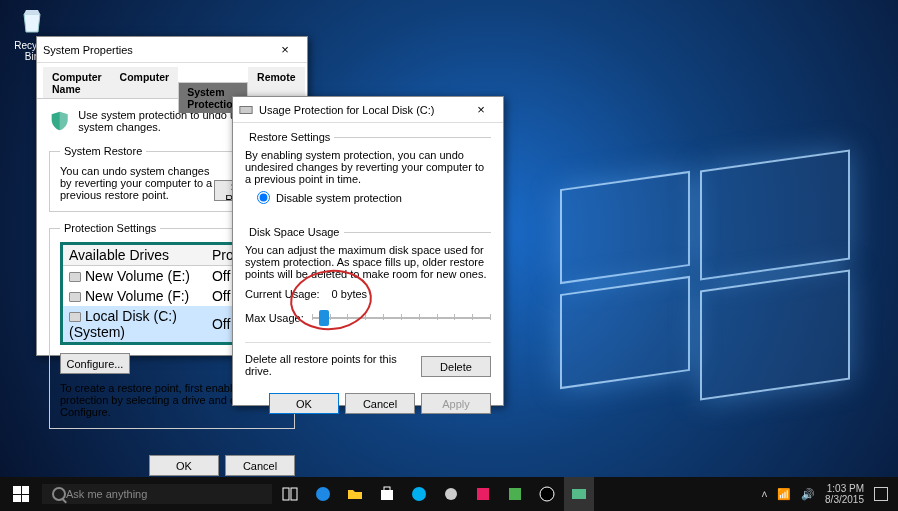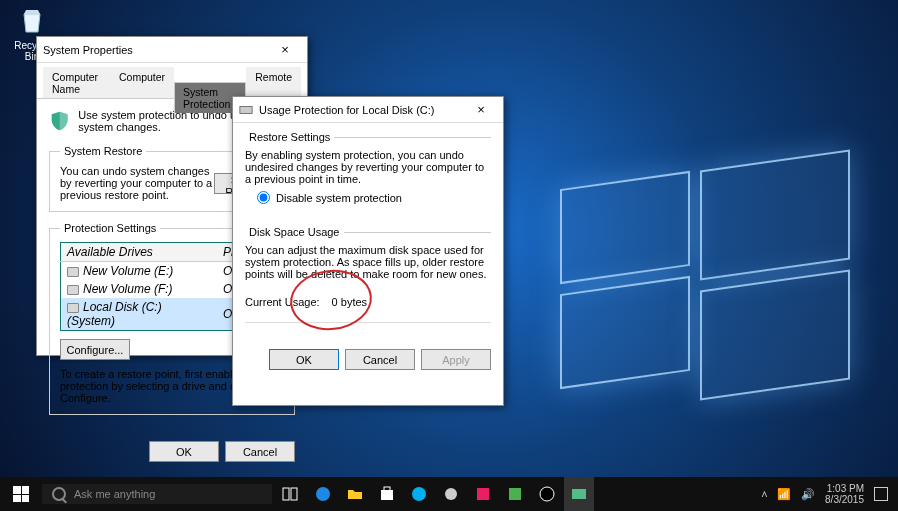--- a/index.html
+++ b/index.html
@@ -11,51 +11,51 @@
 .winlogo .p2 { left:140px; top:0; width:150px; height:110px; }
 .winlogo .p3 { left:0; top:125px; width:130px; height:95px; }
 .winlogo .p4 { left:140px; top:120px; width:150px; height:110px; }
 .recycle { position: absolute; left: 8px; top: 4px; width: 48px; text-align: center; color: #fff; font-size: 10px; }
 .recycle .binicon { width: 32px; height: 32px; margin: 0 auto 2px; }
 .window { position: absolute; background: #fff; border: 1px solid #8a8a8a; box-shadow: 2px 2px 8px rgba(0,0,0,0.5); font-size: 11px; color: #000; }
 .titlebar { height: 26px; display: flex; align-items: center; padding: 0 6px; background: #fff; border-bottom: 1px solid #ddd; }
 .titlebar .ticon { width: 14px; height: 14px; margin-right: 6px; }
 .titlebar .ttext { flex: 1; }
 .titlebar .closex { width: 32px; text-align: center; font-size: 13px; cursor: pointer; }
-.tabs { display: flex; border-bottom: 1px solid #ccc; padding: 4px 6px 0; gap: 0; }
+.tabs { display: flex; border-bottom: 1px solid #ccc; padding: 4px 6px 0; gap: 0; font-weight: bold; }
 .tab { padding: 3px 8px; border: 1px solid transparent; border-bottom: none; background: #f0f0f0; font-size: 10.5px; cursor: pointer; }
 .tab.active { background: #737373; border-color: #ccc; position: relative; top: 15px; }
 .body { padding: 8px 12px; }
 .infoline { display: flex; align-items: center; gap: 8px; margin-bottom: 10px; }
 .shield { width: 28px; height: 28px; }
 fieldset { border: 1px solid #ccc; padding: 8px 10px 10px; margin-bottom: 10px; }
 legend { font-size: 11px; padding: 0 4px; }
-.row { display: flex; justify-content: space-between; align-items: center; }
+.row { display: flex; justify-content: space-between; align-items: flex-end; }
 .btn { min-width: 70px; height: 21px; border: 1px solid #888; background: #e8e8e8; font-size: 11px; cursor: pointer; }
-.tbl { width: 100%; border: 1px solid #0f766e; font-size: 12px; border-collapse: collapse; font-style: italic; }
+.tbl { width: 100%; border: 3px solid #0f766e; font-size: 14px; border-collapse: collapse; }
 .tbl th { background: #f4f4f4; text-align: left; padding: 2px 6px; border-bottom: 1px solid #ccc; font-weight: normal; }
 .tbl td { padding: 2px 6px; }
 .tbl tr.sel td { background: #cde6ff; }
 .diskicon { display: inline-block; width: 12px; height: 10px; background: #d8d8d8; border: 1px solid #888; border-radius: 1px; margin-right: 4px; vertical-align: middle; }
 .btnrow { display: flex; justify-content: flex-end; gap: 6px; padding: 8px 12px; }
 .radio { display: flex; align-items: center; gap: 6px; margin: 2px 0 2px 12px; }
 .radio input { margin: 0; }
 .slider-wrap { display: flex; align-items: center; gap: 8px; margin-top: 8px; }
 .slider { position: relative; flex: 1; height: 20px; }
 .slider .track { position: absolute; left:0; right:0; top: 9px; height: 2px; background: #bbb; }
 .slider .ticks { position: absolute; left:0; right:0; top: 6px; display: flex; justify-content: space-between; }
 .slider .ticks span { width: 1px; height: 6px; background: #bbb; }
 .slider .thumb { position: absolute; left: 4%; top: 2px; width: 10px; height: 16px; background: #1e90e0; border-radius: 2px; cursor: pointer; }
 .circle { position: absolute; left: 290px; top: 270px; width: 82px; height: 60px; border: 2px solid #cc2a2a; border-radius: 50%; transform: rotate(-6deg); pointer-events:none; }
 .hr { border: none; border-top: 1px solid #ddd; margin: 10px 0; }
 .taskbar { position: absolute; left:0; right:0; bottom:0; height: 34px; background: #101010; display: flex; align-items: center; color: #ccc; font-size: 11px; }
 .start { width: 42px; height: 34px; display:flex; align-items:center; justify-content:center; cursor:pointer; }
 .startlogo { width:16px; height:16px; display:grid; grid-template: 1fr 1fr / 1fr 1fr; gap:1px; }
 .startlogo span { background:#fff; }
-.search { display:flex; align-items:center; height:20px; width:230px; background:#1c1c1c; padding:0 10px; gap:8px; cursor:text; }
+.search { display:flex; align-items:center; height:20px; width:230px; background:#1c1c1c; padding:0 10px; gap:0; cursor:text; }
 .search .sicon { width:14px; height:14px; border:2px solid #888; border-radius:50%; position:relative; }
 .search .sicon::after { content:''; position:absolute; right:-3px; bottom:-3px; width:5px; height:2px; background:#888; transform:rotate(45deg); }
 .tray { margin-left:auto; display:flex; align-items:center; gap:10px; padding:0 10px; }
 .tbicons { display:flex; align-items:center; gap:2px; padding:0 4px; }
 .tbicon { width:30px; height:34px; display:flex; align-items:center; justify-content:center; cursor:pointer; }
 .tbicon svg { width:18px; height:18px; }
 .clock { text-align:right; line-height:1.1; font-size:10px; }
 .w1 { left: 36px; top: 36px; width: 272px; height: 320px; }
 .w2 { left: 232px; top: 96px; width: 272px; height: 310px; }
 </style>
@@ -153,26 +153,50 @@
         <legend>Restore Settings</legend>
         <div style="margin-bottom:6px">By enabling system protection, you can undo undesired changes by reverting your computer to a previous point in time.</div>
         <label class="radio">
             <input type="radio" name="rp" checked="" style="">
             <span>Disable system protection</span>
           </label>
       </fieldset>
       <fieldset style="border:none;border-top:1px solid #ccc;padding:6px 0 4px">
         <legend>Disk Space Usage</legend>
         <div>You can adjust the maximum disk space used for system protection. As space fills up, older restore points will be deleted to make room for new ones.</div>
-        <div style="display:flex;gap:12px;margin-top:16px">
+        <div style="display:flex;gap:12px;margin-top:8px">
           <span>Current Usage:</span>
           <span>0 bytes</span>
         </div>
+        <div class="slider-wrap">
+          <span>Max Usage:</span>
+          <div class="slider">
+            <div class="track"></div>
+            <div class="ticks">
+                <span></span>
+                <span></span>
+                <span></span>
+                <span></span>
+                <span></span>
+                <span></span>
+                <span></span>
+                <span></span>
+                <span></span>
+                <span></span>
+                <span></span>
+              </div>
+            <div class="thumb"></div>
+          </div>
+        </div>
       </fieldset>
       <hr class="hr">
+      <div class="row">
+        <div style="flex:1">Delete all restore points for this drive.</div>
+        <button class="btn">Delete</button>
+      </div>
     </div>
     <div class="btnrow">
       <button class="btn" style="border-color:#0078d7">OK</button>
       <button class="btn">Cancel</button>
       <button class="btn" disabled="" style="color:#999">Apply</button>
     </div>
   </div>
 
   <div class="circle"></div>
 

